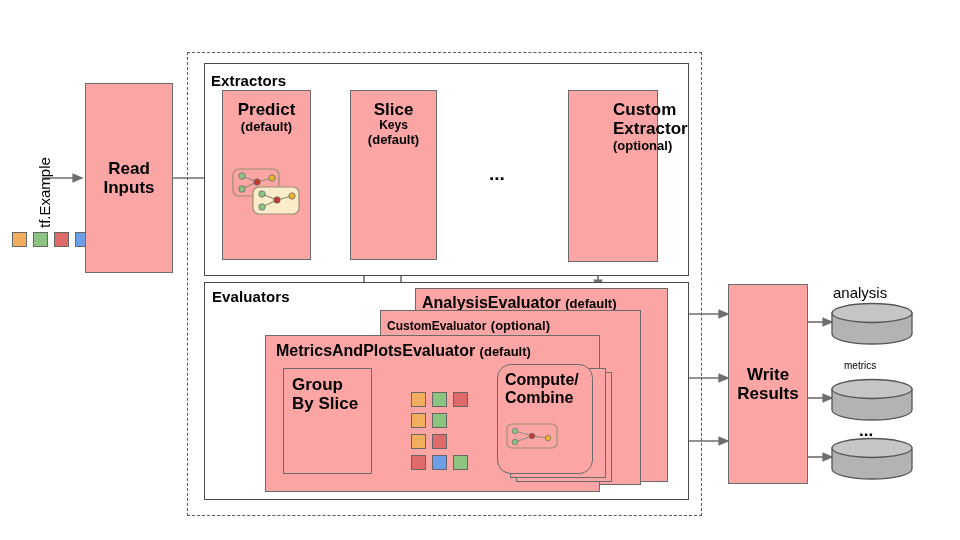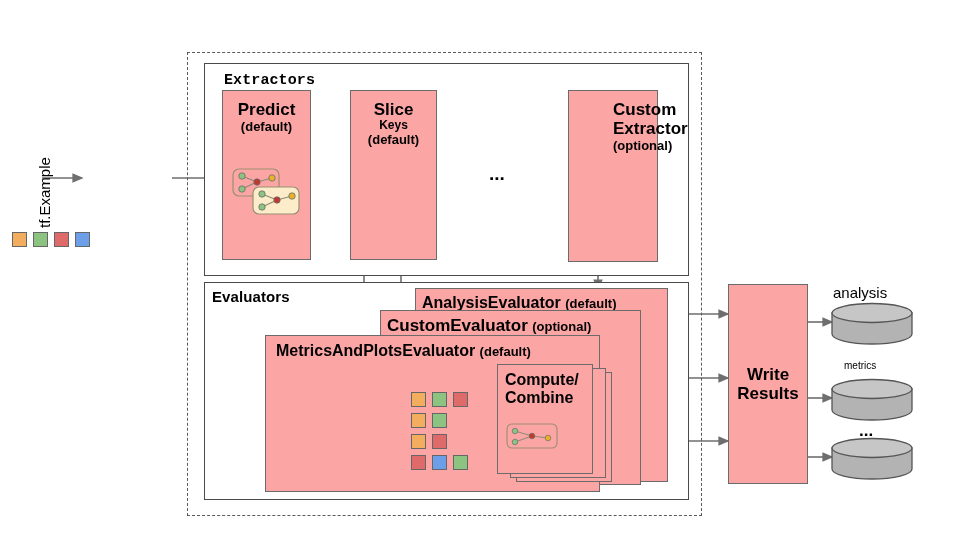--- a/index.html
+++ b/index.html
@@ -79,25 +79,31 @@
     <span>tf.Example</span>
   </div>
 
   <div class="abs" style="left:12px;top:232px;display:flex;gap:6px;">
     <span class="sq" style="background:#F2AE5E;"></span>
     <span class="sq" style="background:#8DC380;"></span>
     <span class="sq" style="background:#DF6A6A;"></span>
     <span class="sq" style="background:#6C9FE8;"></span>
   </div>
 
+  <div class="abs boxfill center-txt" style="left:85px;top:83px;width:88px;height:190px;">
+    <div class="ttl" style="font-size:17px;">
+      <div>Read</div>
+      <div>Inputs</div>
+    </div>
+  </div>
 
   <div class="abs dashbox" style="left:187px;top:52px;width:515px;height:464px;"></div>
 
   <div class="abs boxplain" style="left:204px;top:63px;width:485px;height:213px;"></div>
-  <div class="abs lbl-hdr" style="left:224px;top:72px;font-family:Liberation Mono, monospace;">Extractors</div>
+  <div class="abs lbl-hdr" style="left:211px;top:72px;">Extractors</div>
 
   <div class="abs boxfill" style="left:222px;top:90px;width:89px;height:170px;">
     <div class="ttl" style="font-size:17px;text-align:center;margin-top:9px;">Predict</div>
     <div class="sub" style="font-size:13px;font-weight:bold;text-align:center;">(default)</div>
 
     <svg style="position:absolute;left:8px;top:76px;width:74px;height:52px;" viewBox="0 0 74 52">
       <rect x="2" y="2" width="46" height="27" rx="6" fill="none" stroke="#9a8f72" stroke-width="1.2"></rect>
       <rect x="22" y="20" width="46" height="27" rx="6" fill="#FCECC9" stroke="#9a8f72" stroke-width="1.2"></rect>
       <g stroke="#8a8a7a" stroke-width="1.1">
         <line x1="11" y1="9" x2="26" y2="15"></line>
@@ -137,32 +143,36 @@
 
   <div class="abs boxfill" style="left:415px;top:288px;width:253px;height:194px;">
     <div style="margin:5px 0 0 6px;white-space:nowrap;">
       <span class="ttl" style="font-size:16px;margin-top:44px;">AnalysisEvaluator</span>
       <span style="font-size:13px;font-weight:bold;">(default)</span>
     </div>
   </div>
 
   <div class="abs boxfill" style="left:380px;top:310px;width:261px;height:175px;">
     <div style="margin:5px 0 0 6px;white-space:nowrap;">
-      <span class="ttl" style="font-size:17px;">CustomEvaluator</span>
+      <span class="ttl" style="font-size:12px;">CustomEvaluator</span>
       <span style="font-size:13px;font-weight:bold;">(optional)</span>
     </div>
   </div>
 
   <div class="abs boxfill" style="left:265px;top:335px;width:335px;height:157px;">
     <div style="margin:6px 0 0 10px;white-space:nowrap;">
       <span class="ttl" style="font-size:16px;">MetricsAndPlotsEvaluator</span>
       <span style="font-size:13px;font-weight:bold;">(default)</span>
     </div>
   </div>
 
+  <div class="abs boxfill" style="left:283px;top:368px;width:89px;height:106px;">
+    <div class="ttl" style="font-size:17px;margin:6px 0 0 8px;">Group</div>
+    <div class="ttl" style="font-size:17px;margin-left:8px;">By Slice</div>
+  </div>
 
   <div class="abs" style="left:411px;top:392px;display:flex;flex-direction:column;gap:6px;">
     <div style="display:flex;gap:6px;">
       <span class="sq" style="background:#F2AE5E;"></span>
       <span class="sq" style="background:#8DC380;"></span>
       <span class="sq" style="background:#DF6A6A;"></span>
     </div>
     <div style="display:flex;gap:6px;">
       <span class="sq" style="background:#F2AE5E;"></span>
       <span class="sq" style="background:#8DC380;"></span>
@@ -173,21 +183,21 @@
     </div>
     <div style="display:flex;gap:6px;">
       <span class="sq" style="background:#DF6A6A;"></span>
       <span class="sq" style="background:#6C9FE8;"></span>
       <span class="sq" style="background:#8DC380;"></span>
     </div>
   </div>
 
   <div class="abs boxfill" style="left:516px;top:372px;width:96px;height:110px;"></div>
   <div class="abs boxfill" style="left:510px;top:368px;width:96px;height:110px;"></div>
-  <div class="abs boxfill" style="left:497px;top:364px;width:96px;height:110px;">
+  <div class="abs boxfill" style="left:497px;top:364px;width:96px;height:110px;border-radius:14px;">
     <div class="ttl" style="font-size:16px;margin:6px 0 0 7px;">Compute/</div>
     <div class="ttl" style="font-size:16px;margin-left:7px;">Combine</div>
     <svg style="position:absolute;left:8px;top:58px;width:52px;height:26px;" viewBox="0 0 52 26">
       <rect x="1" y="1" width="50" height="24" rx="5" fill="none" stroke="#9a8f72" stroke-width="1.1"></rect>
       <g stroke="#8a8a7a" stroke-width="1">
           <line x1="9" y1="8" x2="26" y2="13"></line>
         <line x1="9" y1="19" x2="26" y2="13"></line>
           <line x1="26" y1="13" x2="42" y2="15"></line>
         </g>
       <circle cx="9" cy="8" r="2.8" fill="#8DC380" stroke="#6b6b6b" stroke-width=".7"></circle>

